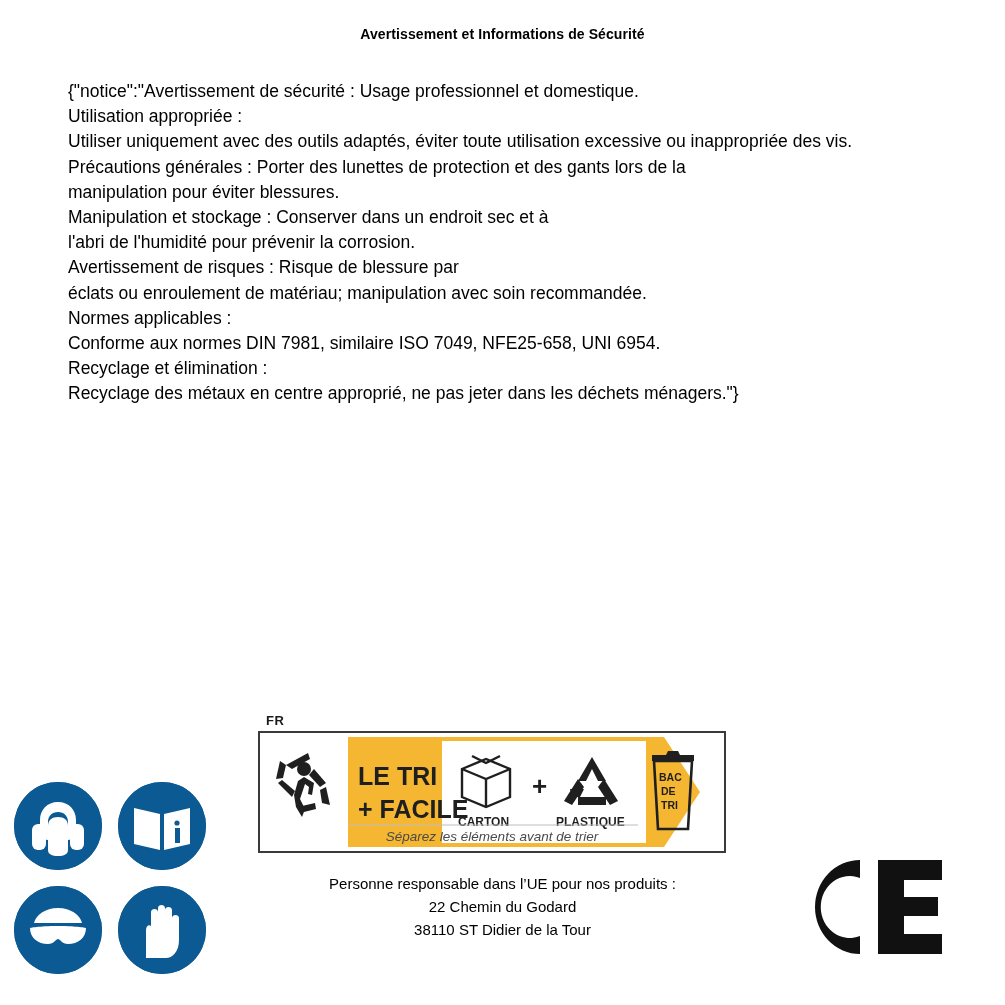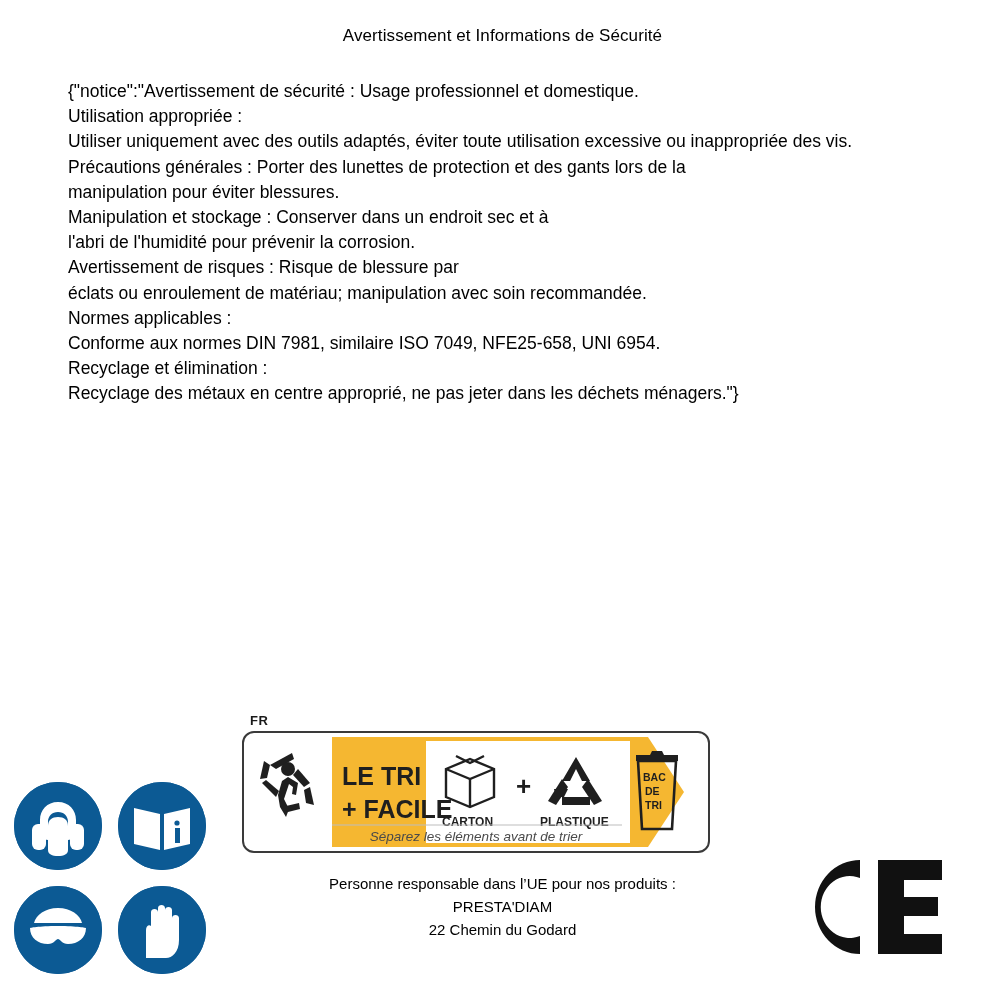--- a/index.html
+++ b/index.html
@@ -22,22 +22,22 @@
     height: 1005px;
   }
 
   
   .doc-title {
     position: absolute;
     top: 26px;
     left: 0;
     width: 1005px;
     text-align: center;
-    font-size: 17px;
-    font-weight: normal;
+    font-size: 14px;
+    font-weight: bold;
     letter-spacing: 0.1px;
   }
 
   
   .notice-body {
     position: absolute;
     top: 79px;
     left: 68px;
     width: 880px;
     font-size: 17.5px;
@@ -63,42 +63,42 @@
   }
   .picto.p1 { left: 0px;   top: 0px; }
   .picto.p2 { left: 104px; top: 0px; }
   .picto.p3 { left: 0px;   top: 104px; }
   .picto.p4 { left: 104px; top: 104px; }
   .picto svg { display: block; }
 
   
   .triman {
     position: absolute;
-    left: 242px;
+    left: 258px;
     top: 713px;
     width: 470px;
     height: 142px;
   }
   .triman .fr-tag {
     position: absolute;
     left: 8px;
     top: 0px;
     font-size: 13px;
     font-weight: bold;
     color: #1a1a1a;
     letter-spacing: 0.5px;
   }
   .triman-box {
     position: absolute;
     left: 0;
     top: 18px;
     width: 468px;
     height: 122px;
     border: 2px solid #3a3a3a;
-    border-radius: 12px;
+    border-radius: 0;
     background: #ffffff;
     box-sizing: border-box;
     overflow: hidden;
   }
 
   
   .footer {
     position: absolute;
     left: 0;
     top: 872px;
@@ -232,22 +232,22 @@
       <svg width="88" height="88" viewBox="0 0 88 88">
         <circle cx="44" cy="44" r="44" fill="#0c5a94"></circle>
         <path d="M28,72 L28,44 C28,40 31,38 33,40 L33,26 C33,22 40,22 40,26 L40,38 L40,22 C40,18 47,18 47,22 L47,38 L47,24 C47,20 54,20 54,24 L54,40 L54,32 C54,28 61,28 61,32 L61,54 C61,66 54,72 48,72 Z" fill="#ffffff"></path>
       </svg>
     </div>
 
   </div>
 
   <div class="footer">
     <span class="ln"><span>Personne responsable dans l’</span><span>UE</span><span> pour nos produits :</span></span>
-    <span class="ln">PRESTA'DIAM</span>
     <span class="ln">22 Chemin du Godard</span>
+    <span class="ln">38110 ST Didier de la Tour</span>
   </div>
 
   <div class="ce-mark">
     <svg width="150" height="110" viewBox="0 0 150 110">
       <path d="M60,10 A45,47 0 1,0 60,104 L60,86 A29,31 0 1,1 60,28 Z" fill="#111111"></path>
       <path d="M78,10 L142,10 L142,30 L104,30 L104,47 L138,47 L138,66 L104,66 L104,84 L142,84 L142,104 L78,104 Z" fill="#111111"></path>
     </svg>
   </div>
 
 </div>

